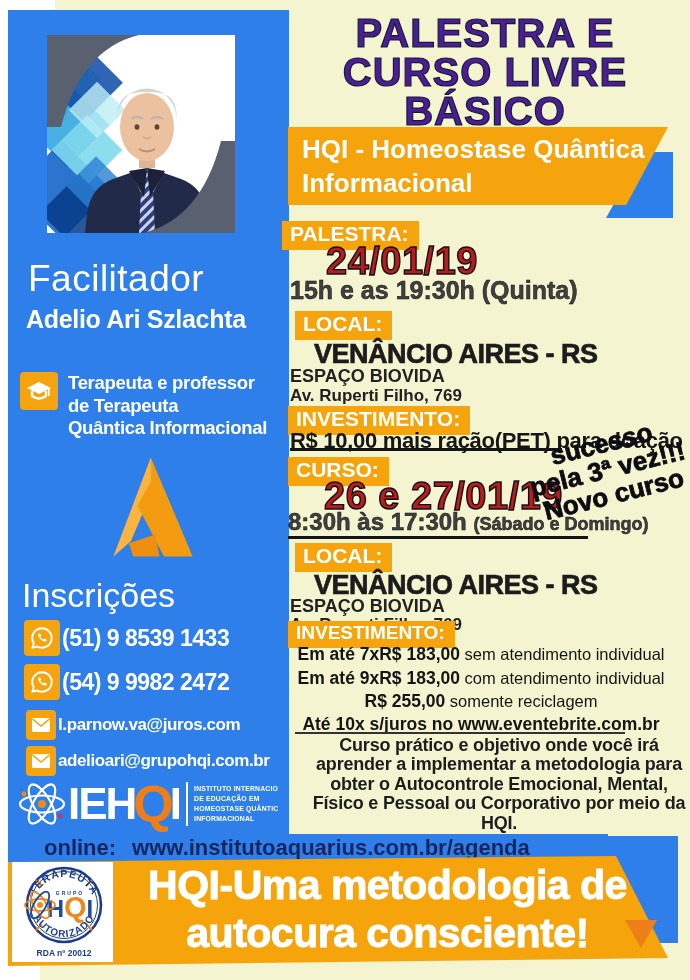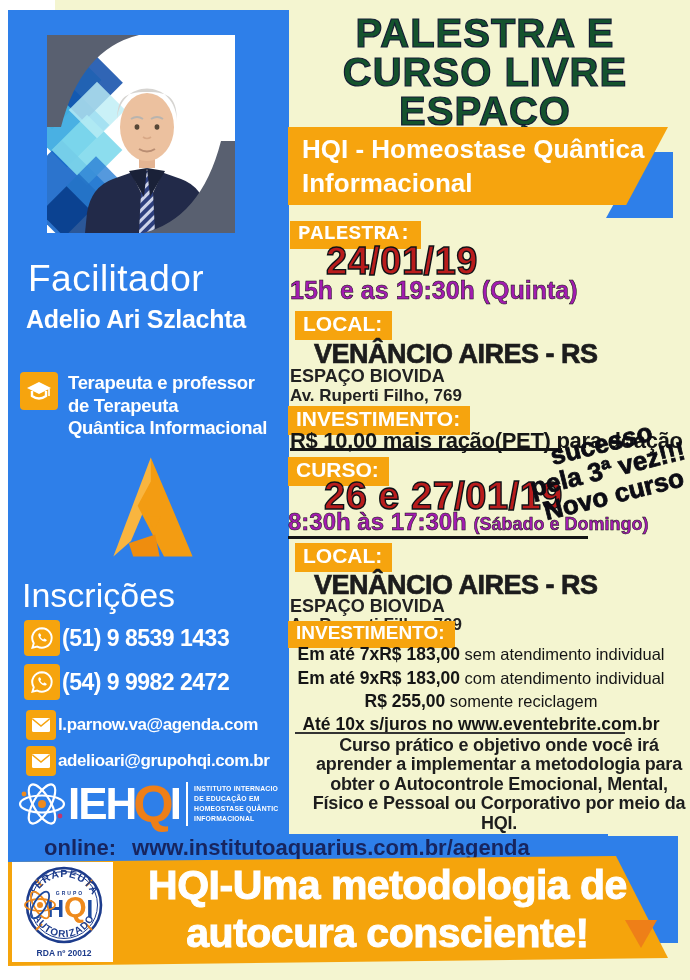--- a/index.html
+++ b/index.html
@@ -40,30 +40,30 @@
   .iehqi-acronym{color:#fff;font-weight:bold;font-size:44px;letter-spacing:-2px;line-height:1;display:flex;align-items:center;}
   .iehqi-q{color:#ee7f18;font-size:52px;margin:0 -2px;}
   .iehqi-div{width:2px;height:44px;background:#fff;margin:0 6px 0 6px;flex:0 0 auto;}
   .iehqi-org{color:#fff;font-weight:bold;font-size:6.8px;line-height:1.45;letter-spacing:.2px;width:84px;overflow:hidden;white-space:nowrap;}
 
   
   .online-bar{left:8px;top:834px;width:600px;height:28px;background:#2e7fe9;display:flex;align-items:center;padding-left:36px;box-sizing:border-box;gap:16px;}
   .online-label,.online-url{color:#17255f;font-weight:bold;font-size:22px;white-space:nowrap;}
 
   
-  .title{left:300px;top:14px;width:370px;text-align:center;color:#14532d;font-weight:800;
+  .title{left:300px;top:14px;width:370px;text-align:center;color:#4c1d95;font-weight:800;
          font-size:40px;line-height:0.98;letter-spacing:1px;-webkit-text-stroke:1.2px #131c33;}
   .hqi-banner-blue{left:606px;top:152px;width:67px;height:66px;background:#2e7fe9;
          clip-path:polygon(55% 0,100% 0,100% 100%,0 100%);}
   .hqi-banner{left:288px;top:127px;width:380px;height:78px;background:#f6a40e;
          clip-path:polygon(0 0,100% 0,89% 100%,0 100%);color:#fff;font-weight:bold;font-size:26px;
          line-height:1.3;padding:6px 0 0 14px;box-sizing:border-box;}
   .tag{background:#f6a40e;color:#fff;font-weight:bold;font-size:21px;padding:1px 10px 4px 8px;white-space:nowrap;}
   .big-date{color:#b91c1c;font-weight:800;font-size:38px;-webkit-text-stroke:1.4px #0d1117;letter-spacing:.5px;white-space:nowrap;margin-left:36px;}
-  .time-line{color:#a21caf;font-weight:800;font-size:25px;-webkit-text-stroke:.5px #111;white-space:nowrap;}
+  .time-line{color:#404040;font-weight:800;font-size:25px;-webkit-text-stroke:.5px #111;white-space:nowrap;}
   .city{color:#1c1c1c;font-weight:800;font-size:27px;-webkit-text-stroke:.7px #1c1c1c;letter-spacing:-.5px;white-space:nowrap;padding-left:24px;}
   .venue{color:#222;font-weight:bold;font-size:18px;white-space:nowrap;}
   .addr{color:#222;font-weight:bold;font-size:17px;white-space:nowrap;}
   .invest-value{color:#161616;font-weight:600;font-size:20px;letter-spacing:-.3px;white-space:nowrap;}
   .rule{background:#151515;height:3px;}
   .rot-note{left:520px;top:430px;width:175px;transform:rotate(-14deg);text-align:center;
             color:#0c0c14;font-weight:800;font-size:26px;line-height:1.0;-webkit-text-stroke:.8px #0c0c14;white-space:nowrap;}
   .time2-note{font-size:18px;}
   .pay-line{left:288px;width:386px;text-align:center;white-space:nowrap;color:#151515;font-size:16.5px;}
   .pay-line b{font-size:17.5px;}
@@ -185,21 +185,21 @@
     <span class="phone-text">(54) 9 9982 2472</span>
   </div>
 
   <div class="abs contact-row mail-row" style="top:710px">
     <span class="icon-box mail-icon">
       <svg width="20" height="16" viewBox="0 0 20 16">
         <rect x="1" y="1" width="18" height="14" rx="1.5" fill="#fff"></rect>
         <polyline points="1.5,2 10,9 18.5,2" fill="none" stroke="#f6a40e" stroke-width="1.6"></polyline>
       </svg>
     </span>
-    <span class="mail-text">l.parnow.va@agenda.com</span>
+    <span class="mail-text">l.parnow.va@juros.com</span>
   </div>
 
   <div class="abs contact-row mail-row" style="top:746px">
     <span class="icon-box mail-icon">
       <svg width="20" height="16" viewBox="0 0 20 16">
         <rect x="1" y="1" width="18" height="14" rx="1.5" fill="#fff"></rect>
         <polyline points="1.5,2 10,9 18.5,2" fill="none" stroke="#f6a40e" stroke-width="1.6"></polyline>
       </svg>
     </span>
     <span class="mail-text">adelioari@grupohqi.com.br</span>
@@ -231,30 +231,30 @@
   </div>
 
   <div class="abs online-bar">
     <span class="online-label">online:</span>
     <span class="online-url">www.institutoaquarius.com.br/agenda</span>
   </div>
 
   <div class="abs title">
     <div>PALESTRA E</div>
     <div>CURSO LIVRE</div>
-    <div>ESPAÇO</div>
+    <div>BÁSICO</div>
   </div>
 
   <div class="abs hqi-banner-blue"></div>
   <div class="abs hqi-banner">
     <div>HQI - Homeostase Quântica</div>
     <div>Informacional</div>
   </div>
 
-  <div class="abs tag" style="left:290px;top:221px;font-family:Liberation Mono, monospace;">PALESTRA:</div>
+  <div class="abs tag" style="left:282px;top:221px;">PALESTRA:</div>
   <div class="abs big-date" style="left:290px;top:240px;">24/01/19</div>
   <div class="abs time-line" style="left:290px;top:276px;">15h e as 19:30h (Quinta)</div>
 
   <div class="abs tag" style="left:295px;top:311px;">LOCAL:</div>
   <div class="abs city" style="left:290px;top:339px;">VENÂNCIO AIRES - RS</div>
   <div class="abs venue" style="left:290px;top:366px;">ESPAÇO BIOVIDA</div>
   <div class="abs addr" style="left:290px;top:386px;">Av. Ruperti Filho, 769</div>
 
   <div class="abs tag" style="left:288px;top:406px;">INVESTIMENTO:</div>
   <div class="abs invest-value" style="left:290px;top:428px;font-size:22px;">R$ 10,00 mais ração(PET) para doação</div>

